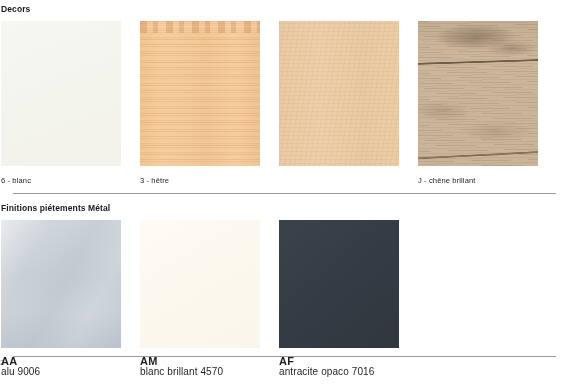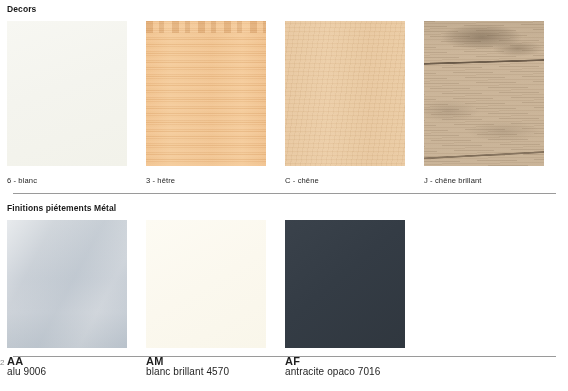--- a/index.html
+++ b/index.html
@@ -30,21 +30,21 @@
     width: 10px;
     font-size: 8px;
     color: #8a8a8a;
     line-height: 10px;
     letter-spacing: 0;
   }
 
   
   .section {
     position: absolute;
-    left: 7px;
+    left: 1px;
     width: 543px;
   }
   .section-decors { top: 4px; }
   .section-metal  { top: 203px; }
 
   .section-title {
     font-size: 8.5px;
     font-weight: bold;
     color: #1a1a1a;
     letter-spacing: 0.1px;
@@ -282,21 +282,20 @@
         <div class="swatch-caption">6 - blanc</div>
       </div>
 
       <div class="swatch-cell">
         <div class="swatch tex-hetre"></div>
         <div class="swatch-caption">3 - hêtre</div>
       </div>
 
       <div class="swatch-cell">
         <div class="swatch tex-chene"></div>
-        <div class="swatch-caption">C - chêne</div>
       </div>
 
       <div class="swatch-cell">
         <div class="swatch tex-chene-can"></div>
         <div class="swatch-caption">J - chêne brillant</div>
       </div>
 
     </div>
   </div>
 

